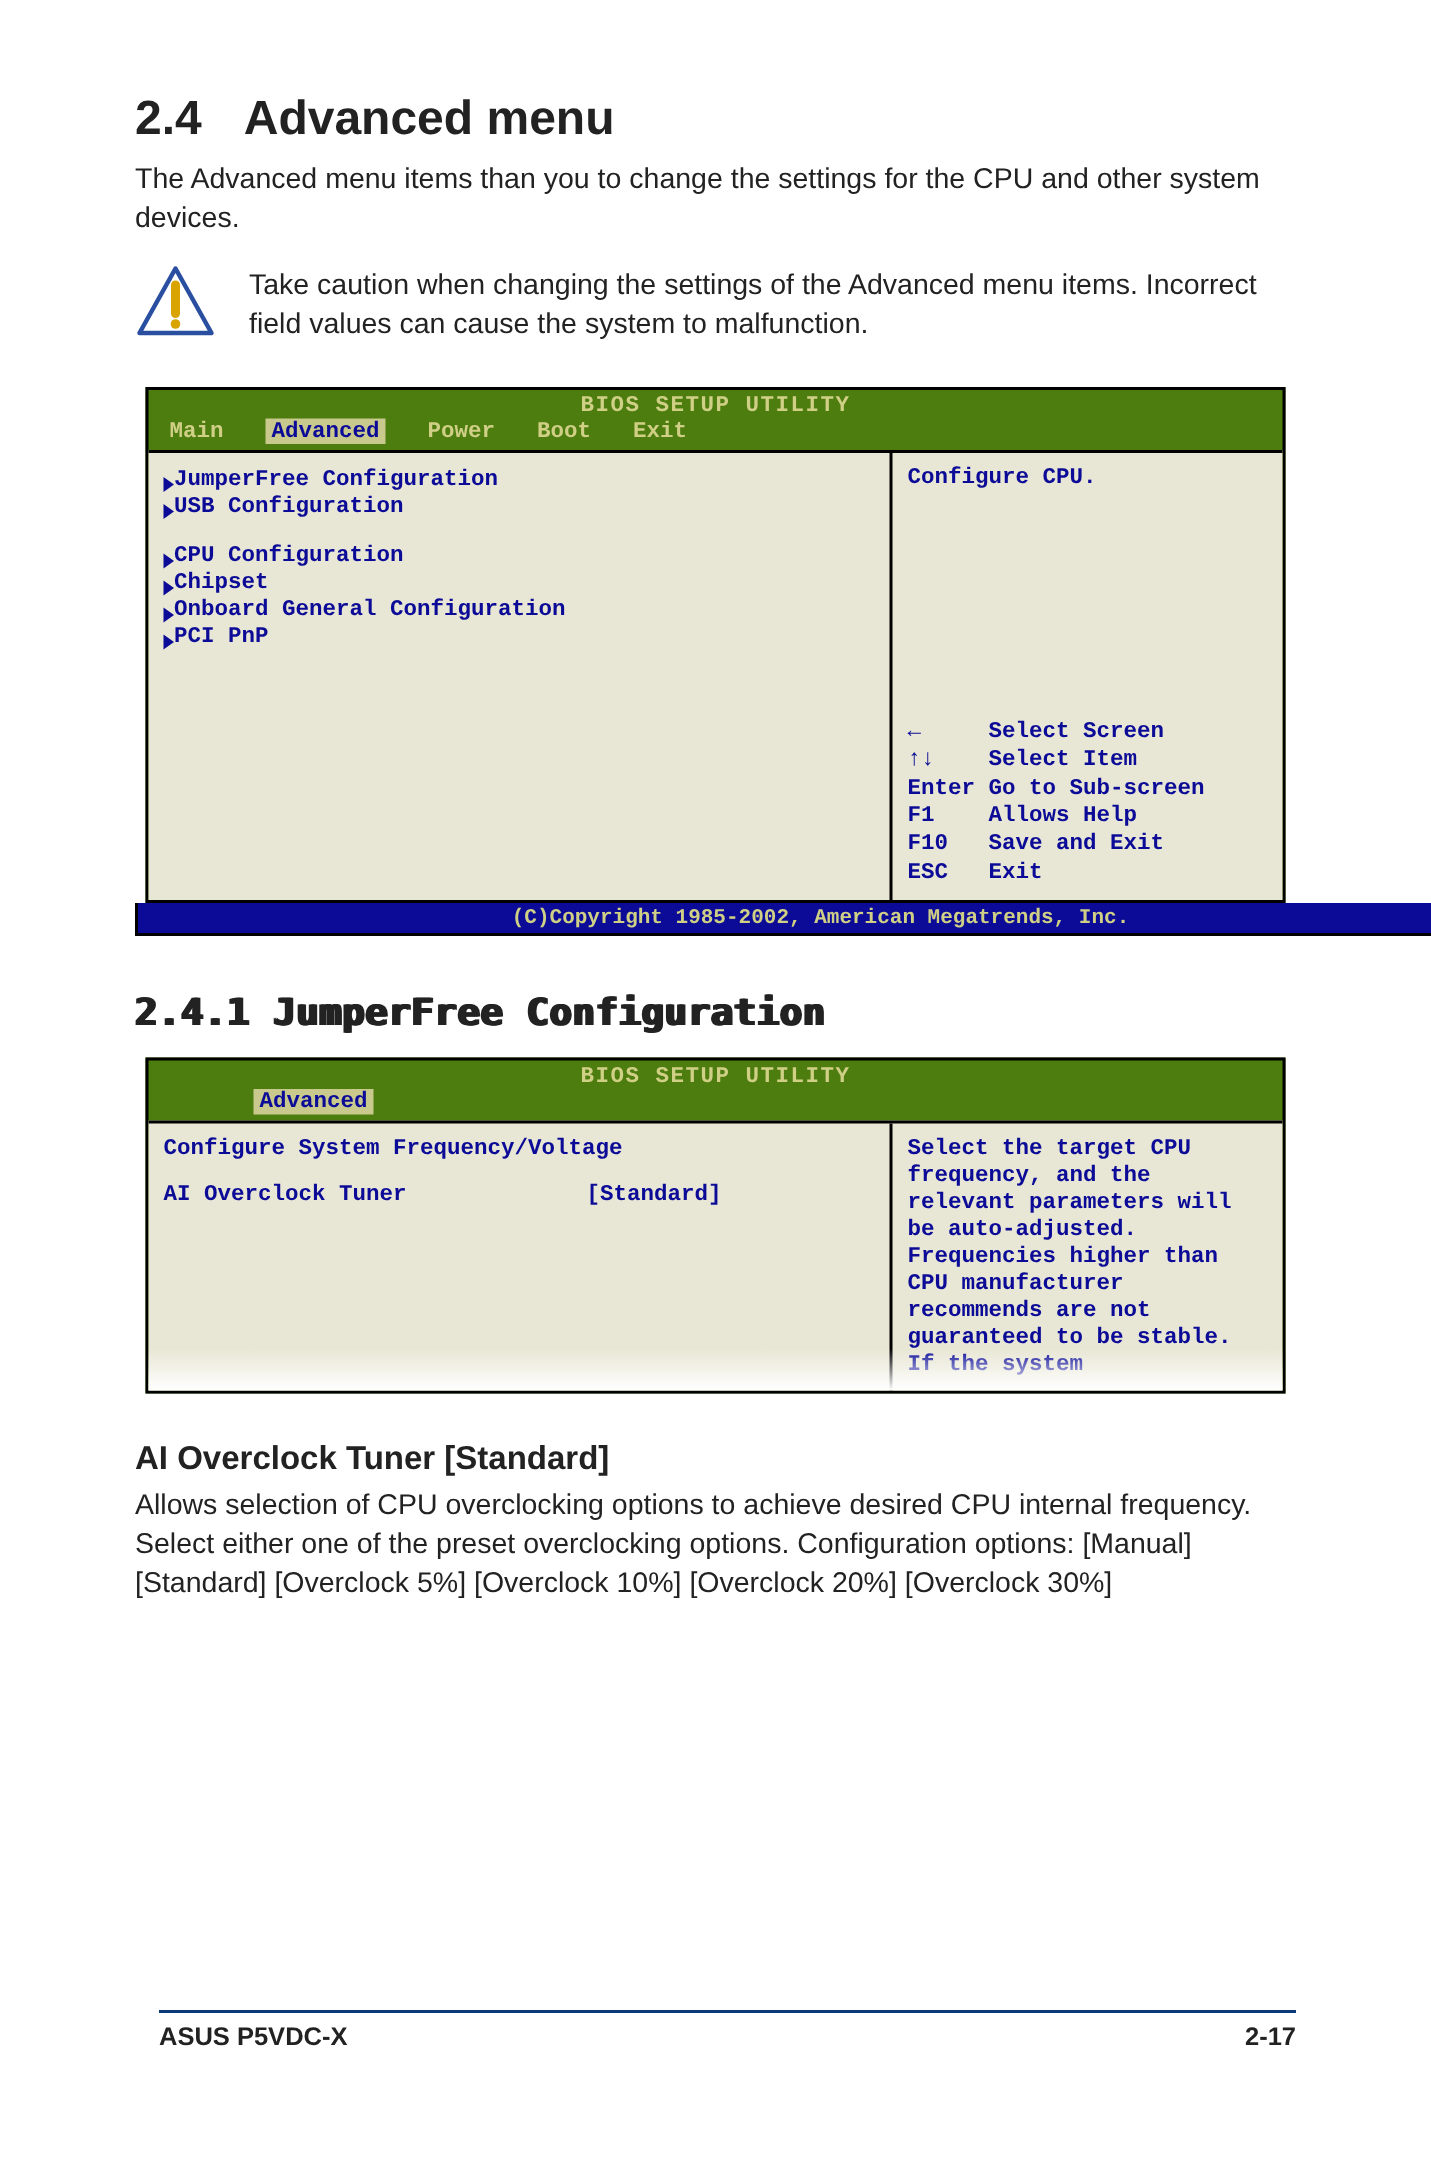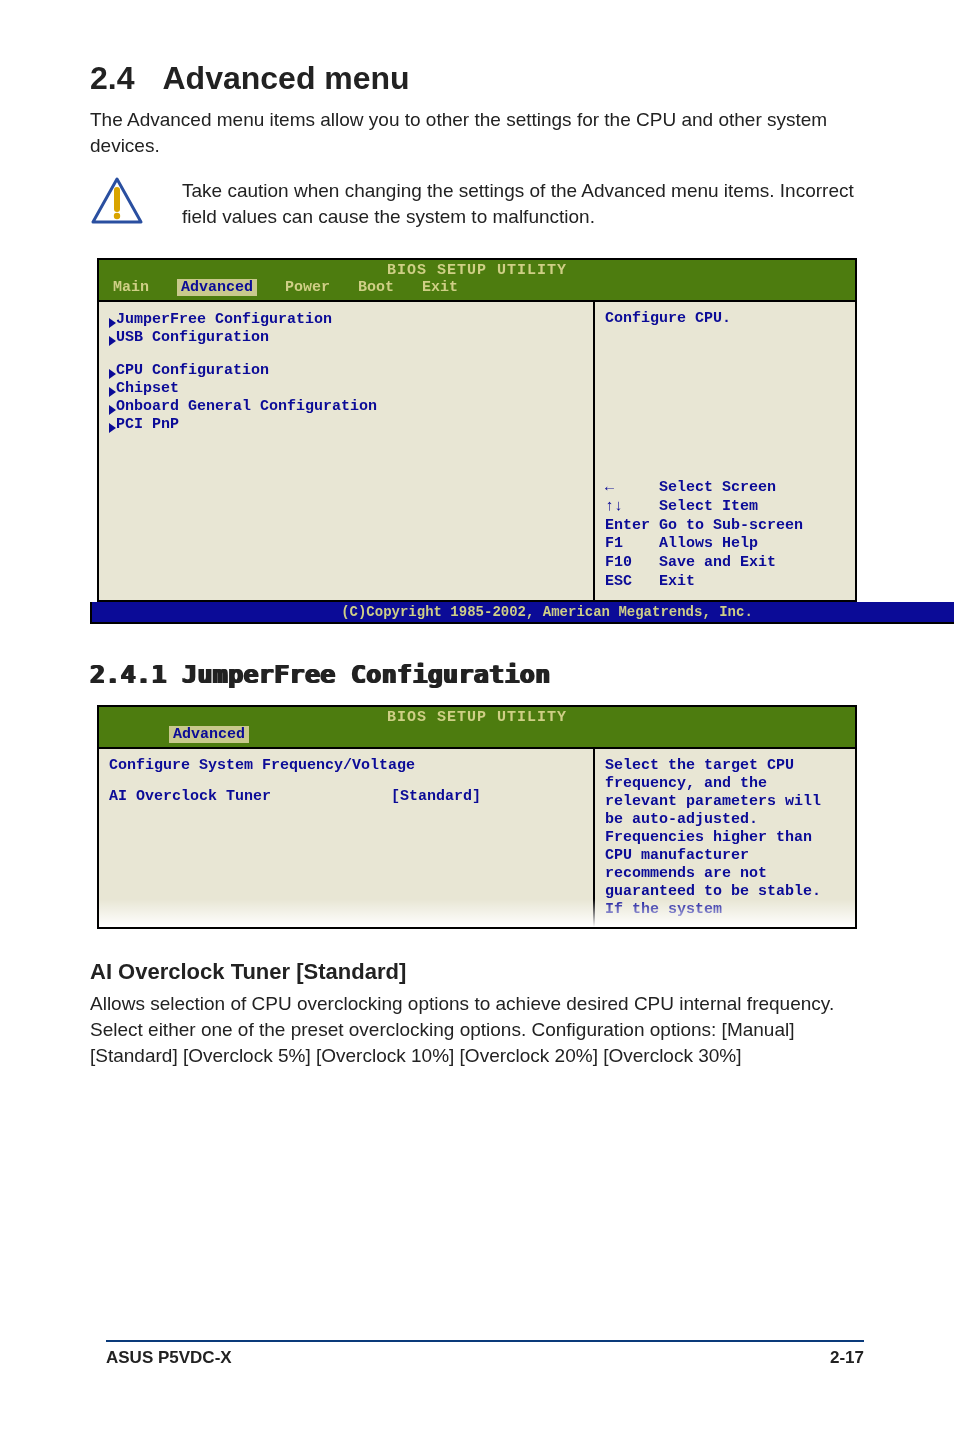--- a/index.html
+++ b/index.html
@@ -21,21 +21,21 @@
   }
   .h1 .num { display: inline-block; margin-right: 28px; }
   .intro {
     font-size: 19px;
     line-height: 1.35;
     margin-bottom: 18px;
   }
   .caution-row {
     display: flex;
     align-items: flex-start;
-    gap: 38px;
+    gap: 22px;
     margin-bottom: 28px;
   }
   .caution-icon {
     width: 54px; height: 50px;
     display: flex; align-items: center; justify-content: center;
     flex-shrink: 0;
   }
   .caution-text {
     font-size: 19px;
     line-height: 1.35;
@@ -184,21 +184,21 @@
 </style>
 </head>
 <body>
 
 <div class="page">
 
   <h1 class="h1">
     <span class="num">2.4</span><span>Advanced menu</span>
   </h1>
 
-  <p class="intro">The Advanced menu items allow you to other the settings for the CPU and other system devices.</p>
+  <p class="intro">The Advanced menu items than you to change the settings for the CPU and other system devices.</p>
 
   <div class="caution-row">
     <div class="caution-icon">
       <svg width="54" height="50" viewBox="0 0 54 50">
         <polygon points="27,3 51,46 3,46" fill="none" stroke="#2a4fa0" stroke-width="3" stroke-linejoin="round"></polygon>
         <line x1="27" y1="14" x2="27" y2="33" stroke="#d9a400" stroke-width="6" stroke-linecap="round"></line>
         <circle cx="27" cy="40" r="3.2" fill="#d9a400"></circle>
       </svg>
     </div>
     <div class="caution-text">Take caution when changing the settings of the Advanced menu items. Incorrect field values can cause the system to malfunction.</div>

